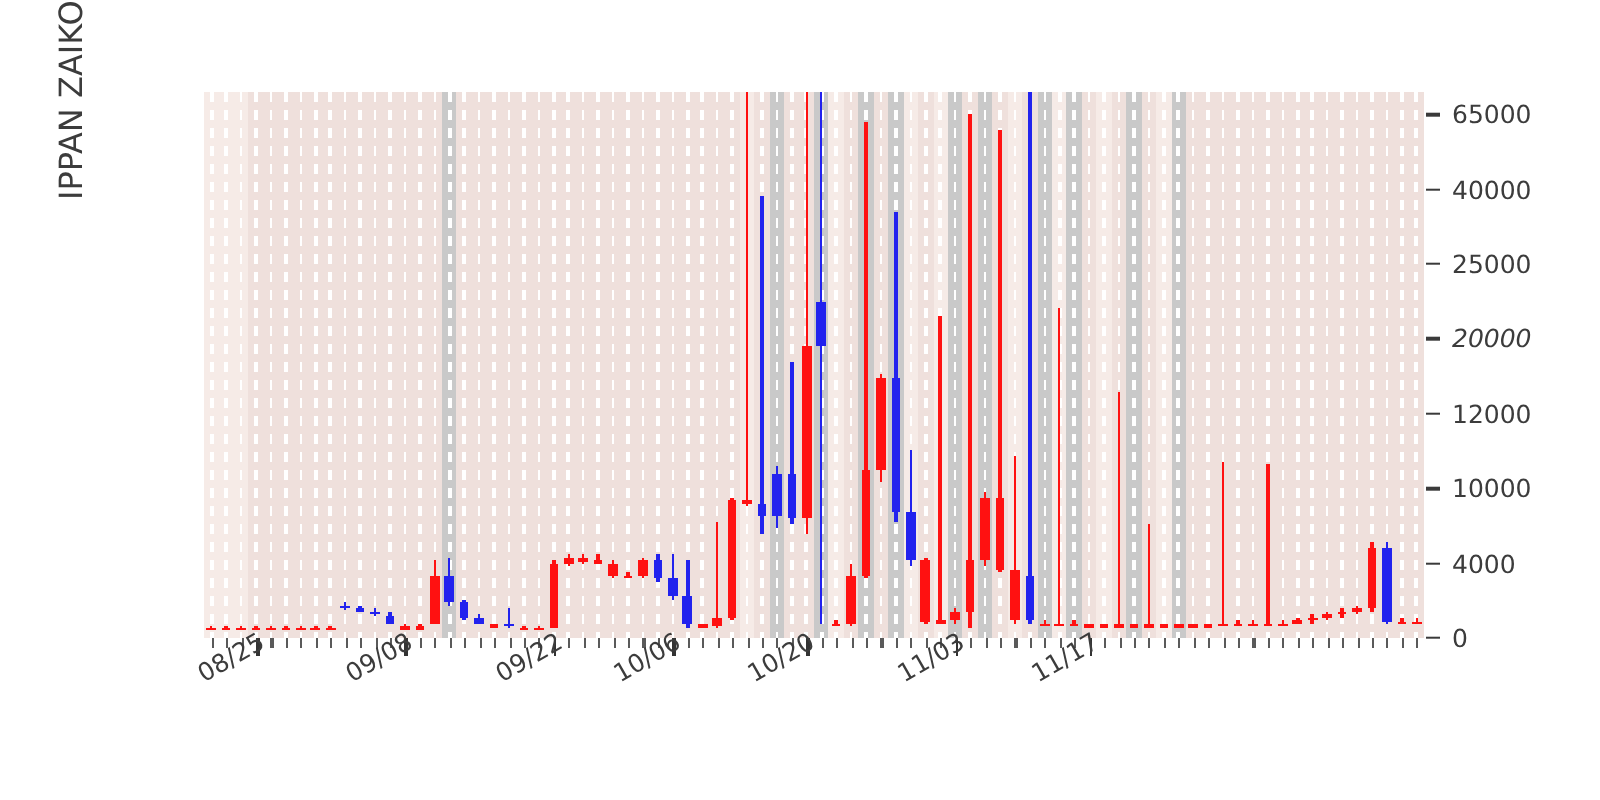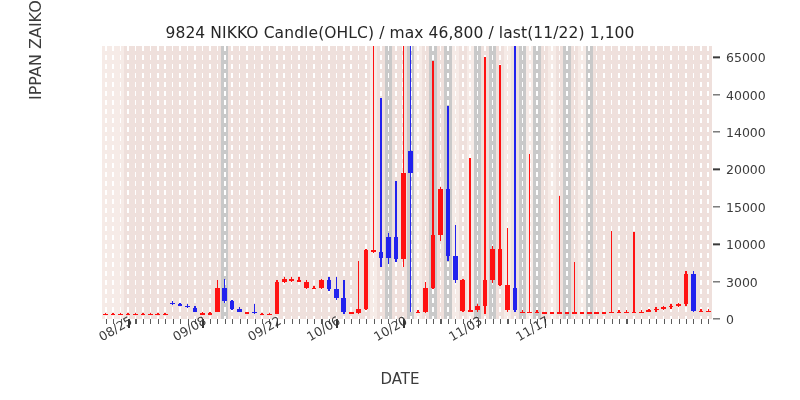--- a/index.html
+++ b/index.html
@@ -40,21 +40,20 @@
     transform:rotate(-30deg);transform-origin:left top;white-space:nowrap;}
 
   #xlabel{position:absolute;left:0;top:370px;width:800px;text-align:center;
     font-size:15px;color:#3c3c3c;}
 </style>
 </head>
 <body>
 
 <div id="root">
 
-  <div id="chart-title">9824 NIKKO Candle(OHLC) / max 46,800 / last(11/22) 1,100</div>
 
   <div id="ylabel-host">
     <div id="ylabel">IPPAN ZAIKO (volume)</div>
   </div>
 
   <div id="plot-frame">
       <div class="band" style="left: 0px; width: 8.03902px; background: rgb(246, 235, 231);"></div>
       <div class="band" style="left: 7.43902px; width: 8.03902px; background: rgb(246, 235, 231);"></div>
       <div class="band" style="left: 14.878px; width: 8.03902px; background: rgb(246, 235, 231);"></div>
       <div class="band" style="left: 22.3171px; width: 8.03902px; background: rgb(239, 224, 220);"></div>
@@ -545,29 +544,29 @@
       <div class="candle" style="left: 0px; top: 0px;">
         <div class="wick" style="left: 605.53px; top: 263.277px; height: 2.99178px; background: rgb(255, 17, 17);"></div>
         <div class="body" style="left: 603.974px; top: 264.773px; width: 4.6122px; height: 1.6px; background: rgb(255, 17, 17);"></div>
       </div>
     </div>
 
   <div id="axis-layer">
       <div class="ytick-mark" style="top: 319px;"></div>
       <div class="ytick-label" style="top: 319px;">0</div>
       <div class="ytick-mark" style="top: 281.603px;"></div>
-      <div class="ytick-label" style="top: 281.603px;">3000</div>
+      <div class="ytick-label" style="top: 281.603px;">4000</div>
       <div class="ytick-mark" style="top: 244.205px;"></div>
       <div class="ytick-label" style="top: 244.205px;">10000</div>
       <div class="ytick-mark" style="top: 206.808px;"></div>
-      <div class="ytick-label" style="top: 206.808px;">15000</div>
+      <div class="ytick-label" style="top: 206.808px;">12000</div>
       <div class="ytick-mark" style="top: 169.411px;"></div>
-      <div class="ytick-label" style="top: 169.411px;">20000</div>
+      <div class="ytick-label" style="top: 169.411px; font-style: italic;">20000</div>
       <div class="ytick-mark" style="top: 132.014px;"></div>
-      <div class="ytick-label" style="top: 132.014px;">14000</div>
+      <div class="ytick-label" style="top: 132.014px;">25000</div>
       <div class="ytick-mark" style="top: 94.6164px;"></div>
       <div class="ytick-label" style="top: 94.6164px;">40000</div>
       <div class="ytick-mark" style="top: 57.2192px;"></div>
       <div class="ytick-label" style="top: 57.2192px;">65000</div>
       <div class="xtick-minor" style="left: 105.72px;"></div>
       <div class="xtick-minor" style="left: 113.159px;"></div>
       <div class="xtick-minor" style="left: 120.598px;"></div>
       <div class="xtick-major" style="left: 128.037px;"></div>
       <div class="xtick-label" style="left: 96.0366px;">08/25</div>
       <div class="xtick-minor" style="left: 135.476px;"></div>
@@ -649,15 +648,14 @@
       <div class="xtick-minor" style="left: 656.207px;"></div>
       <div class="xtick-minor" style="left: 663.646px;"></div>
       <div class="xtick-minor" style="left: 671.085px;"></div>
       <div class="xtick-minor" style="left: 678.524px;"></div>
       <div class="xtick-minor" style="left: 685.963px;"></div>
       <div class="xtick-minor" style="left: 693.402px;"></div>
       <div class="xtick-minor" style="left: 700.841px;"></div>
       <div class="xtick-minor" style="left: 708.28px;"></div>
     </div>
 
-  <div id="xlabel">DATE</div>
 
 </div>
 
 </body></html>

